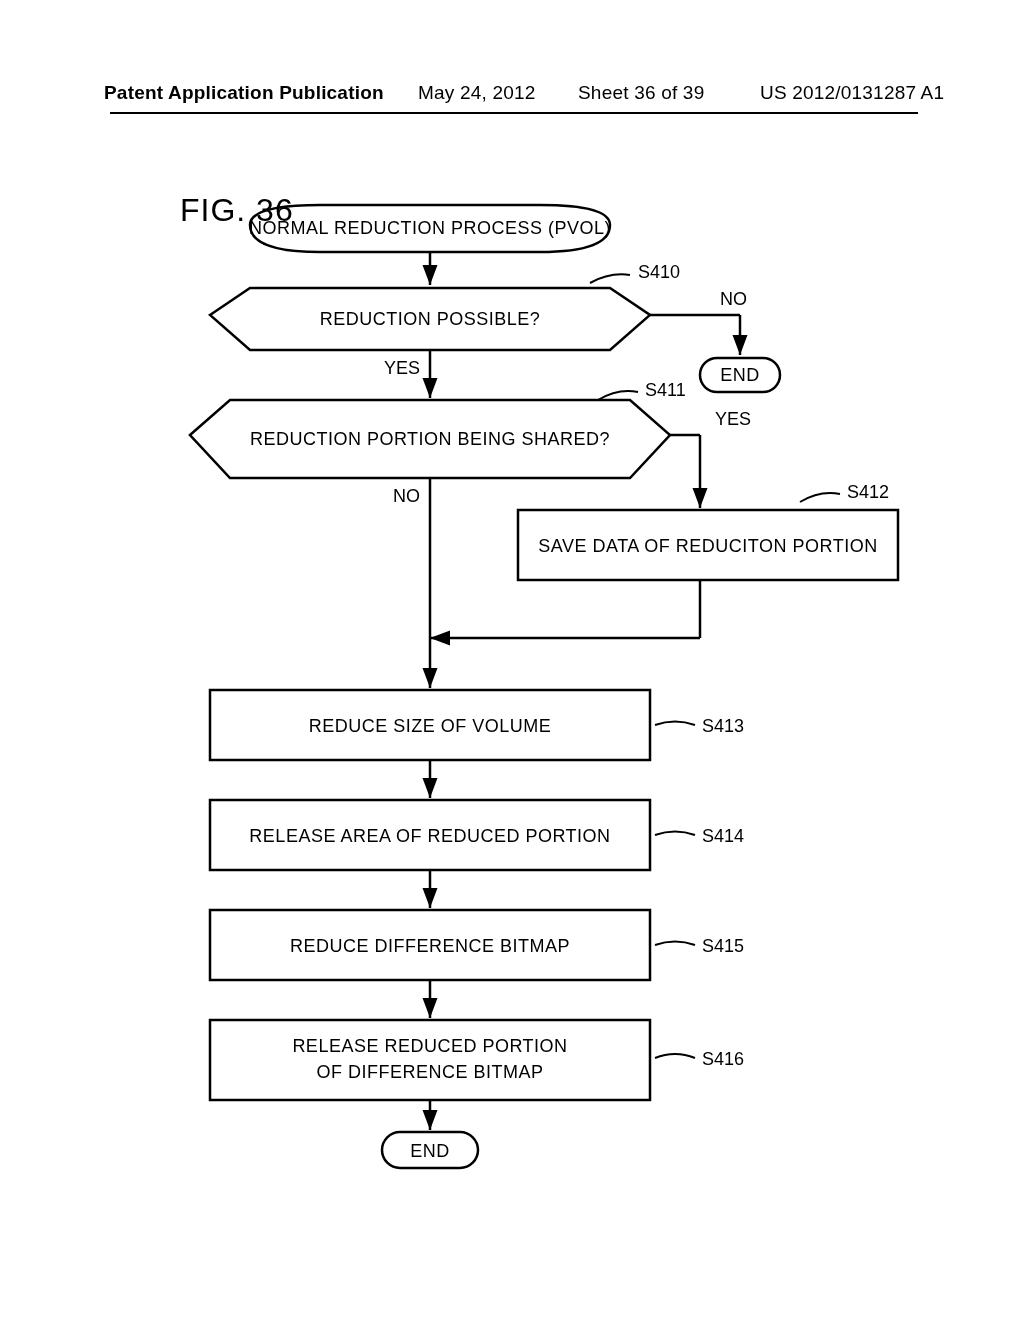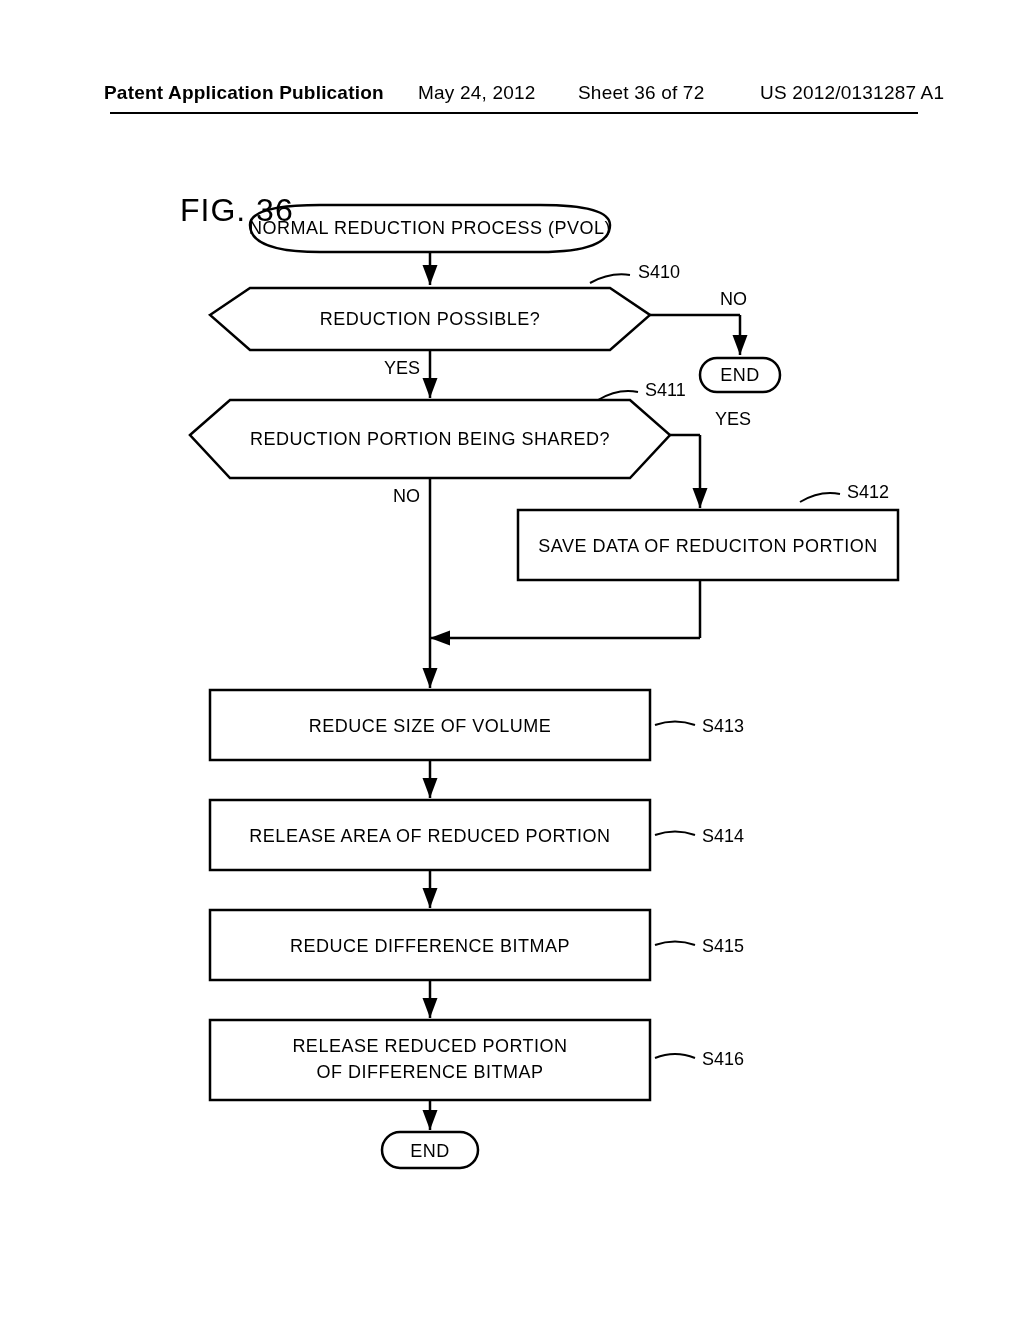--- a/index.html
+++ b/index.html
@@ -70,21 +70,21 @@
     font-size: 18px;
     font-family: Arial, Helvetica, sans-serif;
   }
 </style>
 </head>
 <body>
 
 <div class="header">
   <span class="left">Patent Application Publication</span>
   <span class="mid">May 24, 2012</span>
-  <span class="sheet">Sheet 36 of 72</span>
+  <span class="sheet">Sheet 36 of 39</span>
   <span class="pub">US 2012/0131287 A1</span>
 </div>
 <div class="header-line"></div>
 
 <div class="fig-title">FIG. 36</div>
 
 <svg class="flow" viewBox="0 0 800 1060">
   <defs>
     <marker id="arrow" markerWidth="10" markerHeight="10" refX="8" refY="3" orient="auto">
       <path d="M0,0 L8,3 L0,6 Z" fill="#000"></path>

